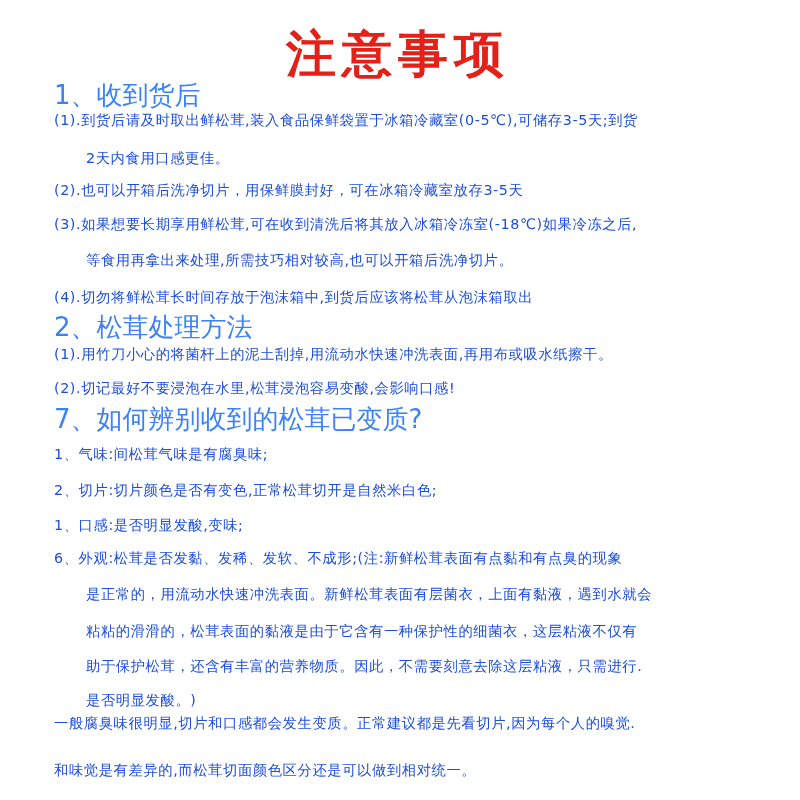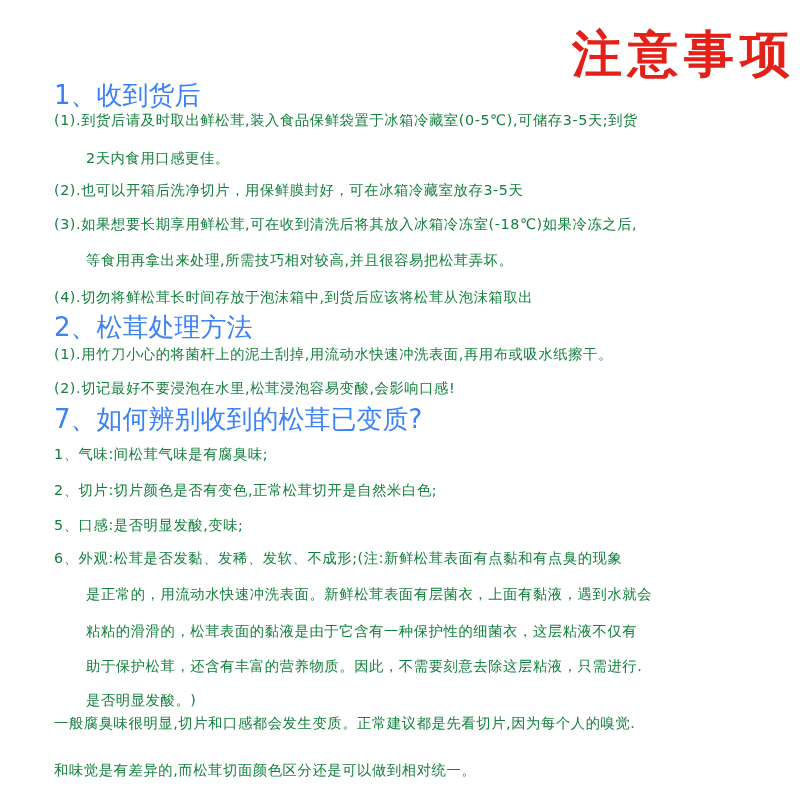--- a/index.html
+++ b/index.html
@@ -3,53 +3,53 @@
   <meta charset="utf-8">
   <style>
     html, body { margin: 0; padding: 0; background: #ffffff; }
     body {
       width: 800px; height: 800px; position: relative; overflow: hidden;
       font-family: "DejaVu Sans", "Liberation Sans", sans-serif;
       color: #222222;
     }
     .title {
       position: absolute; left: 0; width: 796px; top: 24px;
-      text-align: right; font-size: 50px; font-weight: bold;
+      text-align: center; font-size: 50px; font-weight: bold;
       color: #e32119; letter-spacing: 6px; line-height: 60px;
     }
     .section-heading {
       position: absolute; left: 54px; font-size: 26px; color: #3b82f6;
       line-height: 26px; white-space: nowrap;
     }
     .line {
-      position: absolute; left: 54px; font-size: 14.3px; color: #15803d;
+      position: absolute; left: 54px; font-size: 14.3px; color: #1d4ed8;
       line-height: 20px; white-space: nowrap; letter-spacing: 0.6px;
     }
     .line.indent { left: 86px; }
   </style>
 </head>
 <body>
 
 <div class="title">注意事项</div>
 
 <div class="section-heading" style="top:82px">1、收到货后</div>
 <div class="line" style="top:110px">(1).到货后请及时取出鲜松茸,装入食品保鲜袋置于冰箱冷藏室(0-5℃),可储存3-5天;到货</div>
 <div class="line indent" style="top:148px">2天内食用口感更佳。</div>
 <div class="line" style="top:180px">(2).也可以开箱后洗净切片，用保鲜膜封好，可在冰箱冷藏室放存3-5天</div>
 <div class="line" style="top:214px">(3).如果想要长期享用鲜松茸,可在收到清洗后将其放入冰箱冷冻室(-18℃)如果冷冻之后,</div>
-<div class="line indent" style="top:250px">等食用再拿出来处理,所需技巧相对较高,并且很容易把松茸弄坏。</div>
+<div class="line indent" style="top:250px">等食用再拿出来处理,所需技巧相对较高,也可以开箱后洗净切片。</div>
 <div class="line" style="top:287px">(4).切勿将鲜松茸长时间存放于泡沫箱中,到货后应该将松茸从泡沫箱取出</div>
 
 <div class="section-heading" style="top:314px">2、松茸处理方法</div>
 <div class="line" style="top:344px">(1).用竹刀小心的将菌杆上的泥土刮掉,用流动水快速冲洗表面,再用布或吸水纸擦干。</div>
 <div class="line" style="top:378px">(2).切记最好不要浸泡在水里,松茸浸泡容易变酸,会影响口感!</div>
 
 <div class="section-heading" style="top:406px">7、如何辨别收到的松茸已变质?</div>
 <div class="line" style="top:444px">1、气味:间松茸气味是有腐臭味;</div>
 <div class="line" style="top:480px">2、切片:切片颜色是否有变色,正常松茸切开是自然米白色;</div>
-<div class="line" style="top:515px">5、口感:是否明显发酸,变味;</div>
+<div class="line" style="top:515px">1、口感:是否明显发酸,变味;</div>
 <div class="line" style="top:548px">6、外观:松茸是否发黏、发稀、发软、不成形;(注:新鲜松茸表面有点黏和有点臭的现象</div>
 <div class="line indent" style="top:584px">是正常的，用流动水快速冲洗表面。新鲜松茸表面有层菌衣，上面有黏液，遇到水就会</div>
 <div class="line indent" style="top:621px">粘粘的滑滑的，松茸表面的黏液是由于它含有一种保护性的细菌衣，这层粘液不仅有</div>
 <div class="line indent" style="top:656px">助于保护松茸，还含有丰富的营养物质。因此，不需要刻意去除这层粘液，只需进行.</div>
 <div class="line indent" style="top:690px">是否明显发酸。)</div>
 <div class="line" style="top:713px">一般腐臭味很明显,切片和口感都会发生变质。正常建议都是先看切片,因为每个人的嗅觉.</div>
 <div class="line" style="top:760px">和味觉是有差异的,而松茸切面颜色区分还是可以做到相对统一。</div>
 
 </body></html>

